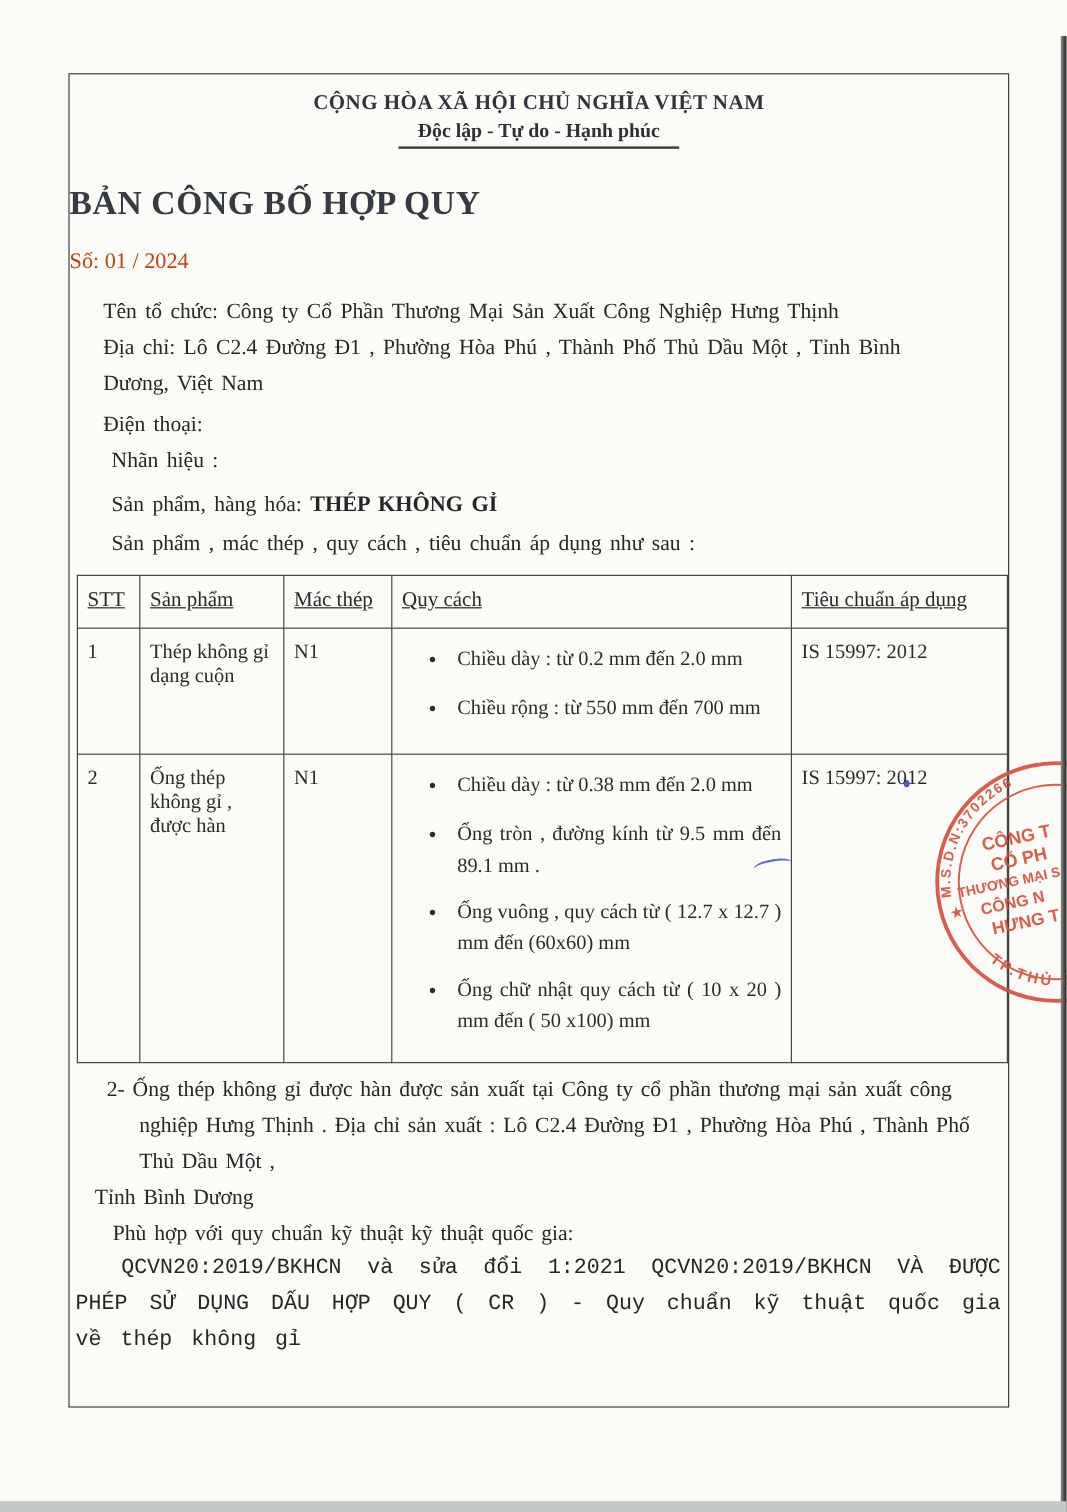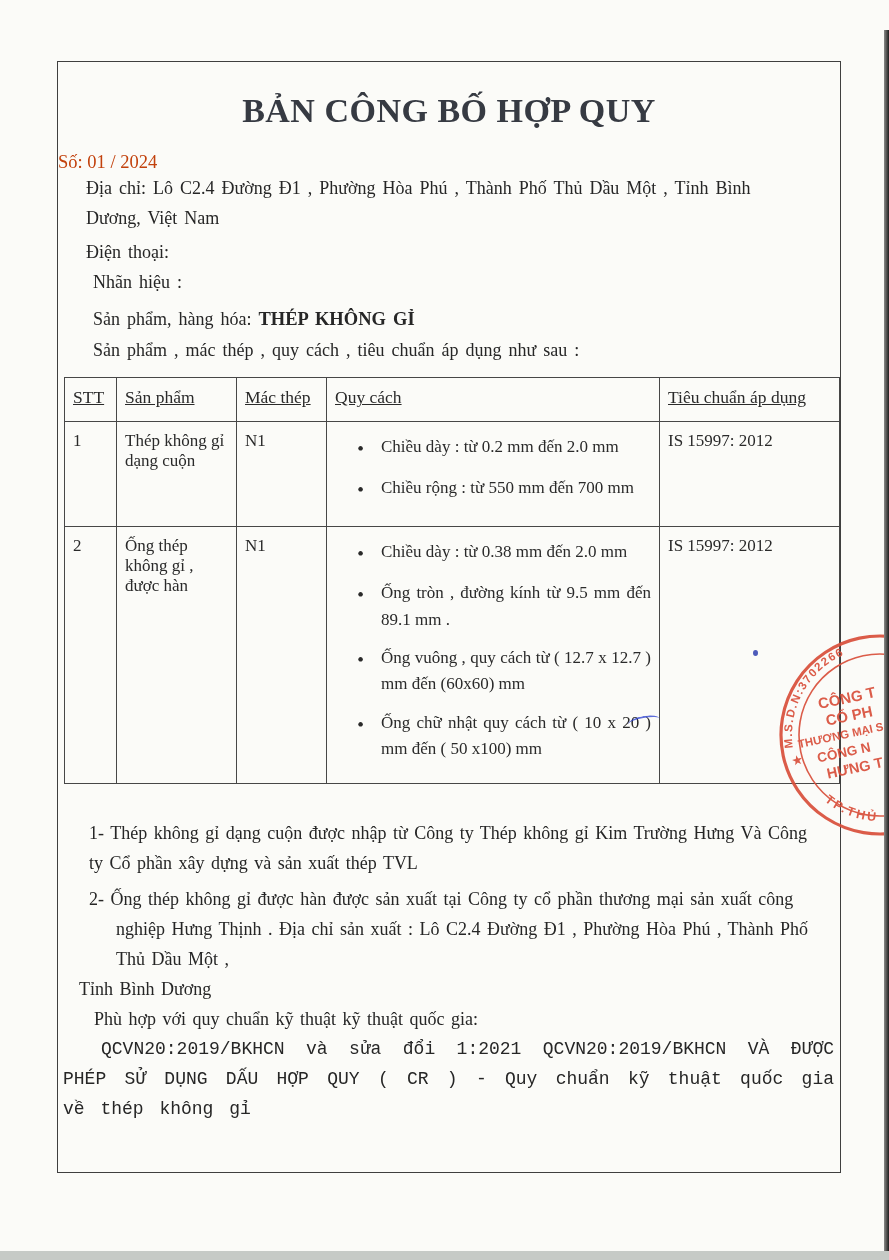--- a/index.html
+++ b/index.html
@@ -13,21 +13,21 @@
     border:1.5px solid #3f3f3f; box-sizing:border-box;
   }
   .nat-header{ text-align:center; margin-top:13px; }
   .nh1{ font-weight:bold; font-size:17.5px; letter-spacing:.4px; color:#30343c; }
   .nh2-wrap{ margin-top:3px; }
   .nh2{
     display:inline-block; font-weight:bold; font-size:16.5px; color:#2e3138;
     border-bottom:2px solid #3a3a3a; padding:0 16px 3px 16px;
   }
   .title{
-    margin:30px 0 0 0; text-align:center; font-size:34px; font-weight:bold;
+    margin:30px 0 0 0; text-align:left; font-size:28px; font-weight:bold;
     letter-spacing:.5px; color:#363a42;
   }
   .doc-no{ text-align:left; font-size:18.5px; margin-top:22px; color:#c2410c; }
 
   .info{ margin:0 22px 0 28px; font-size:18px; line-height:30px; word-spacing:2.5px; }
   .info.org{ margin-top:15px; }
   .info.addr{ max-width:700px; }
   .info.phone{ margin-top:4px; }
   .info.prod{ margin-top:7px; margin-left:35px; }
   .info.prod b{ font-size:18.5px; }
@@ -82,24 +82,31 @@
     position:absolute; left:0; bottom:0; width:100%; height:9px;
     background:#c6cac6; z-index:31;
   }
 </style>
 </head>
 <body>
 
 <div class="page">
   <div class="frame">
 
+    <div class="nat-header">
+      <div class="nh1">CỘNG HÒA XÃ HỘI CHỦ NGHĨA VIỆT NAM</div>
+      <div class="nh2-wrap">
+        <span class="nh2">Độc lập - Tự do - Hạnh phúc</span>
+      </div>
+    </div>
 
     <div class="title">BẢN CÔNG BỐ HỢP QUY</div>
     <div class="doc-no">Số: 01 / 2024</div>
 
+    <p class="info org">Tên tổ chức: Công ty Cổ Phần Thương Mại Sản Xuất Công Nghiệp Hưng Thịnh</p>
     <p class="info addr">Địa chỉ: Lô C2.4 Đường Đ1 , Phường Hòa Phú , Thành Phố Thủ Dầu Một , Tỉnh Bình Dương, Việt Nam</p>
     <p class="info phone">Điện thoại:</p>
     <p class="info brand">Nhãn hiệu :</p>
     <p class="info prod"><span>Sản phẩm, hàng hóa: </span><b>THÉP KHÔNG GỈ</b></p>
     <p class="info intro">Sản phẩm , mác thép , quy cách , tiêu chuẩn áp dụng như sau :</p>
 
     <table class="products">
       <colgroup>
           <col style="width:52px">
           <col style="width:120px">
@@ -152,21 +159,20 @@
                 <span class="blt"></span>
                 <div class="qc-text">Ống chữ nhật quy cách từ ( 10 x 20 ) mm đến ( 50 x100) mm</div>
               </div>
         </td>
         <td class="c-tc">IS 15997: 2012</td>
       </tr>
     </tbody>
       </table>
 
     <div class="notes">
-      <p class="note n1">1-  Thép không gỉ dạng cuộn được nhập từ Công ty Thép không gỉ Kim Trường Hưng Và Công ty Cổ phần xây dựng và sản xuất thép TVL</p>
       <p class="note n2">2-  Ống thép không gỉ được hàn được sản xuất tại Công ty cổ phần thương mại sản xuất công nghiệp Hưng Thịnh . Địa chỉ sản xuất : Lô C2.4 Đường Đ1 , Phường Hòa Phú , Thành Phố Thủ Dầu Một ,</p>
       <p class="note n3">Tỉnh Bình Dương</p>
       <p class="note n4">Phù hợp với quy chuẩn kỹ thuật kỹ thuật quốc gia:</p>
       <p class="note n5">QCVN20:2019/BKHCN  và  sửa  đổi  1:2021  QCVN20:2019/BKHCN  VÀ  ĐƯỢC PHÉP SỬ DỤNG DẤU HỢP QUY ( CR ) -  Quy chuẩn kỹ thuật quốc gia về thép không gỉ</p>
     </div>
   </div>
 
   <svg class="stamp" width="220" height="220" viewBox="0 0 220 220" font-family="Liberation Sans, sans-serif" fill="#d9503c">
     <g transform="rotate(-12 110 110)">
       <circle cx="110" cy="110" r="99" fill="none" stroke="#d9503c" stroke-width="3.2"></circle>

